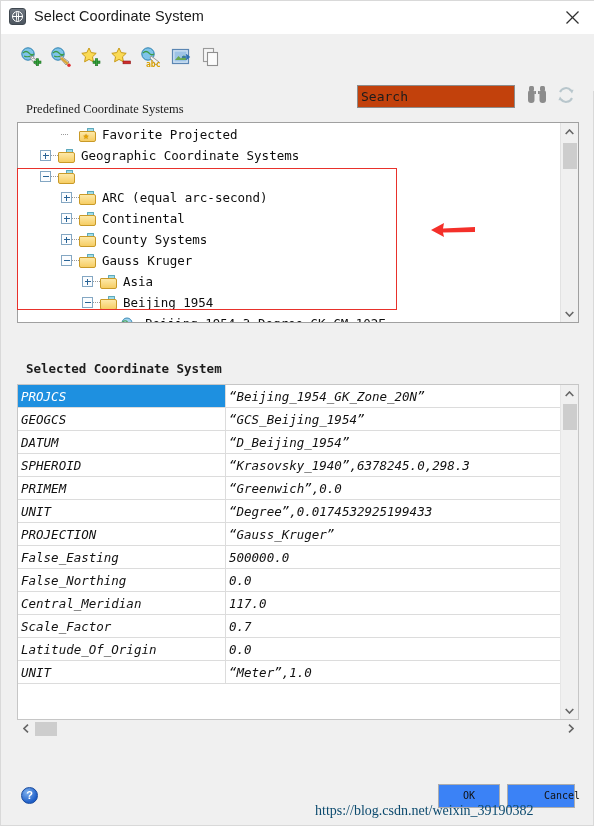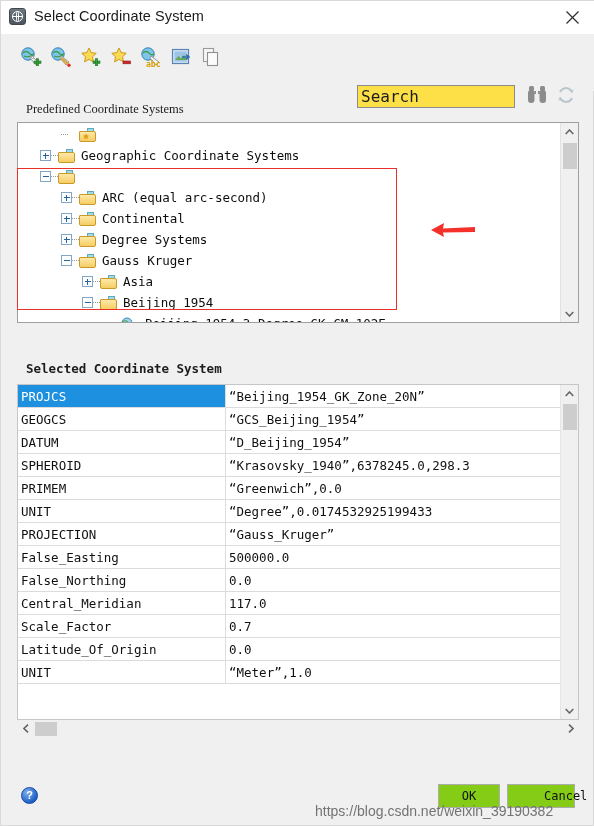--- a/index.html
+++ b/index.html
@@ -101,23 +101,23 @@
   .tool-btn svg { position: absolute; left: 2px; top: 2px; }
 
   .search-wrap {
     position: absolute;
     left: 355px; top: 51px;
   }
   .search-input {
     width: 158px; height: 23px;
     box-sizing: border-box;
     border: 1px solid #8c8c8c;
-    background: #fde047;
+    background: #c2410c;
     font-family: "DejaVu Sans Mono", monospace;
-    font-size: 16px;
+    font-size: 13px;
     color: #222;
     padding: 0 3px;
     outline: none;
   }
   .search-input::placeholder { color: #1c1c1c; opacity: 1; }
   .binocular-btn {
     position: absolute;
     left: 525px; top: 50px;
     width: 20px; height: 24px;
     cursor: default;
@@ -274,20 +274,21 @@
 
   
   .table-panel {
     position: absolute;
     left: 16px; top: 383px;
     width: 562px; height: 336px;
     background: #ffffff;
     border: 1px solid #c6c6c6;
     box-sizing: border-box;
     overflow: hidden;
+    font-style: italic;
   }
   .tbl {
     border-collapse: collapse;
     width: 543px;
     table-layout: fixed;
   }
   .tbl td {
     height: 22px;
     font-family: "DejaVu Sans Mono", monospace;
     font-size: 12.5px;
@@ -347,39 +348,39 @@
     font-size: 11px;
     font-weight: bold;
     line-height: 15px;
     text-align: center;
     cursor: default;
   }
   .btn {
     position: absolute;
     top: 783px;
     height: 24px;
-    background: #84cc16;
+    background: #3b82f6;
     border: 1px solid #adadad;
     box-sizing: border-box;
     font-family: "DejaVu Sans Mono", monospace;
-    font-size: 12px;
+    font-size: 10px;
     color: #111;
     text-align: center;
     line-height: 22px;
     cursor: default;
   }
   #ok-button { left: 437px; width: 62px; }
   #cancel-button { left: 506px; width: 68px; padding-left: 36px; }
 
   .watermark {
     position: absolute;
     left: 314px; top: 802px;
-    font-family: Liberation Sans, sans-serif;
+    font-family: Liberation Serif, serif;
     font-size: 14px;
-    color: #737373;
+    color: #0c4a6e;
     white-space: nowrap;
     pointer-events: none;
   }
 </style>
 </head>
 <body>
 
 <div class="dialog">
 
   <div class="titlebar">
@@ -498,20 +499,21 @@
     <div class="tree-rows" id="tree-rows">
         <div class="tree-row">
           <div class="tree-indent" style="width: 43px;"></div>
           <div class="dashline"></div>
           <div class="twisty-spacer"></div>
           <div class="folder">
             <div class="tab"></div>
             <div class="body"></div>
             <div class="star">★</div>
           </div>
+          <span class="tree-label-txt">Favorite Projected</span>
         </div>
         <div class="tree-row">
           <div class="tree-indent" style="width: 22px;"></div>
           <div class="twisty plus"></div>
           <div class="dashline"></div>
           <div class="folder">
             <div class="tab"></div>
             <div class="body"></div>
           </div>
           <span class="tree-label-txt">Geographic Coordinate Systems</span>
@@ -546,21 +548,21 @@
           <span class="tree-label-txt">Continental</span>
         </div>
         <div class="tree-row">
           <div class="tree-indent" style="width: 43px;"></div>
           <div class="twisty plus"></div>
           <div class="dashline"></div>
           <div class="folder">
             <div class="tab"></div>
             <div class="body"></div>
           </div>
-          <span class="tree-label-txt">Degree Systems</span>
+          <span class="tree-label-txt">County Systems</span>
         </div>
         <div class="tree-row">
           <div class="tree-indent" style="width: 43px;"></div>
           <div class="twisty"></div>
           <div class="dashline"></div>
           <div class="folder">
             <div class="tab"></div>
             <div class="body"></div>
           </div>
           <span class="tree-label-txt">Gauss Kruger</span>

